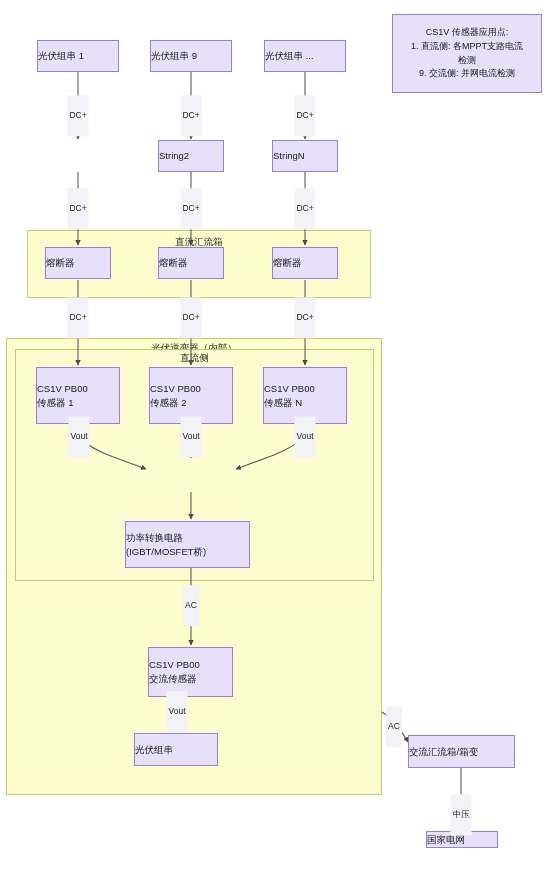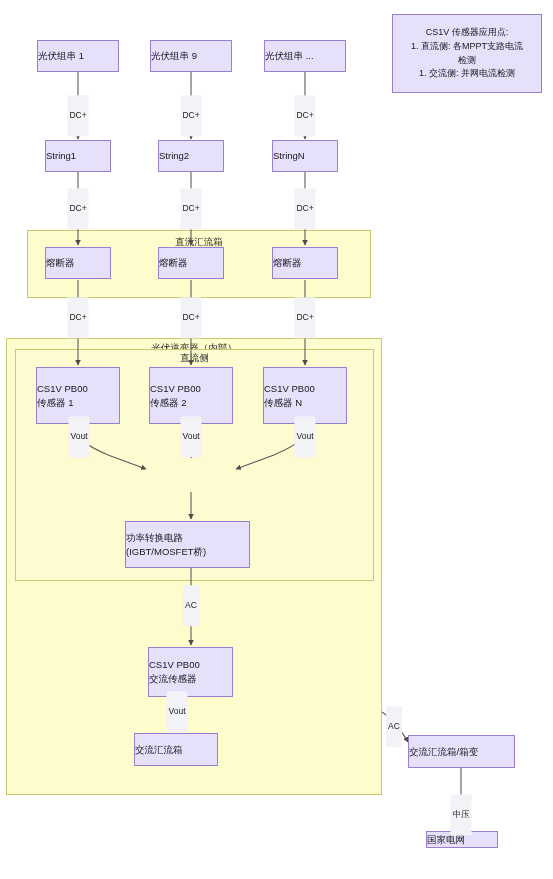--- a/index.html
+++ b/index.html
@@ -147,23 +147,20 @@
   <div class="node" style="left:37px; top:40px; width:82px; height:32px;">
     <span>光伏组串 1</span>
   </div>
   <div class="node" style="left:150px; top:40px; width:82px; height:32px;">
     <span>光伏组串 9</span>
   </div>
   <div class="node" style="left:264px; top:40px; width:82px; height:32px;">
     <span>光伏组串 ...</span>
   </div>
 
-  <div class="node" style="left:45px; top:140px; width:66px; height:32px;">
-    <span>String1</span>
-  </div>
   <div class="node" style="left:158px; top:140px; width:66px; height:32px;">
     <span>String2</span>
   </div>
   <div class="node" style="left:272px; top:140px; width:66px; height:32px;">
     <span>StringN</span>
   </div>
 
   <div class="node" style="left:45px; top:247px; width:66px; height:32px;">
     <span>熔断器</span>
   </div>
@@ -192,21 +189,21 @@
     <span>功率转换电路</span>
     <span class="l2">(IGBT/MOSFET桥)</span>
   </div>
 
   <div class="node" style="left:148px; top:647px; width:85px; height:50px;">
     <span>CS1V PB00</span>
     <span class="l2">交流传感器</span>
   </div>
 
   <div class="node" style="left:134px; top:733px; width:84px; height:33px;">
-    <span>交流汇流箱</span>
+    <span>光伏组串</span>
   </div>
 
   <div class="node" style="left:408px; top:735px; width:107px; height:33px;">
     <span>交流汇流箱/箱变</span>
   </div>
 
   <div class="node" style="left:426px; top:831px; width:72px; height:17px;">
     <span>国家电网</span>
   </div>
 
@@ -231,16 +228,16 @@
   <div class="edge-label" style="left:177px; top:712px;">Vout</div>
 
   <div class="edge-label" style="left:394px; top:727px;">AC</div>
 
   <div class="edge-label" style="left:461px; top:815px;">中压</div>
 
   <div class="legend" style="left:392px; top:14px; width:150px; height:79px;">
     <div>CS1V 传感器应用点:</div>
     <div>1. 直流侧: 各MPPT支路电流</div>
     <div>检测</div>
-    <div>1. 交流侧: 并网电流检测</div>
+    <div>9. 交流侧: 并网电流检测</div>
   </div>
 
 </div>
 
 </body></html>

